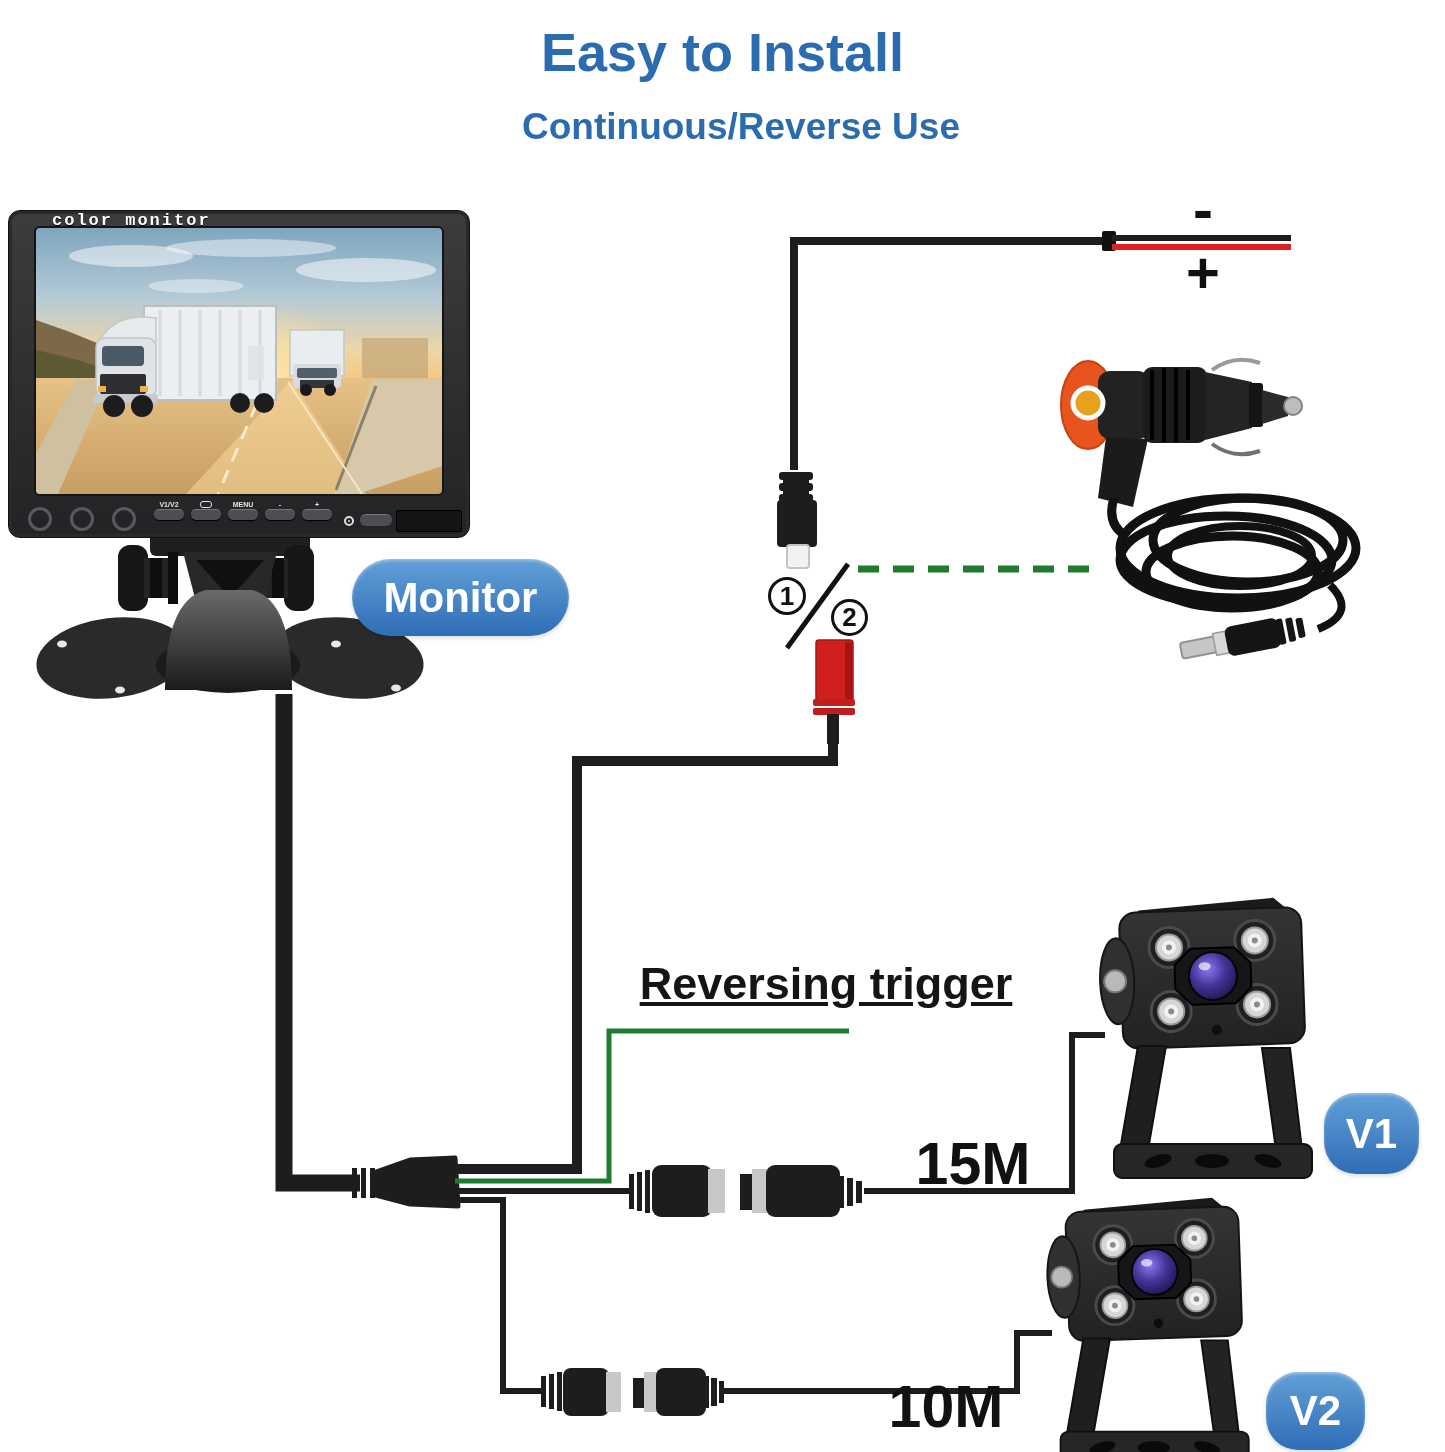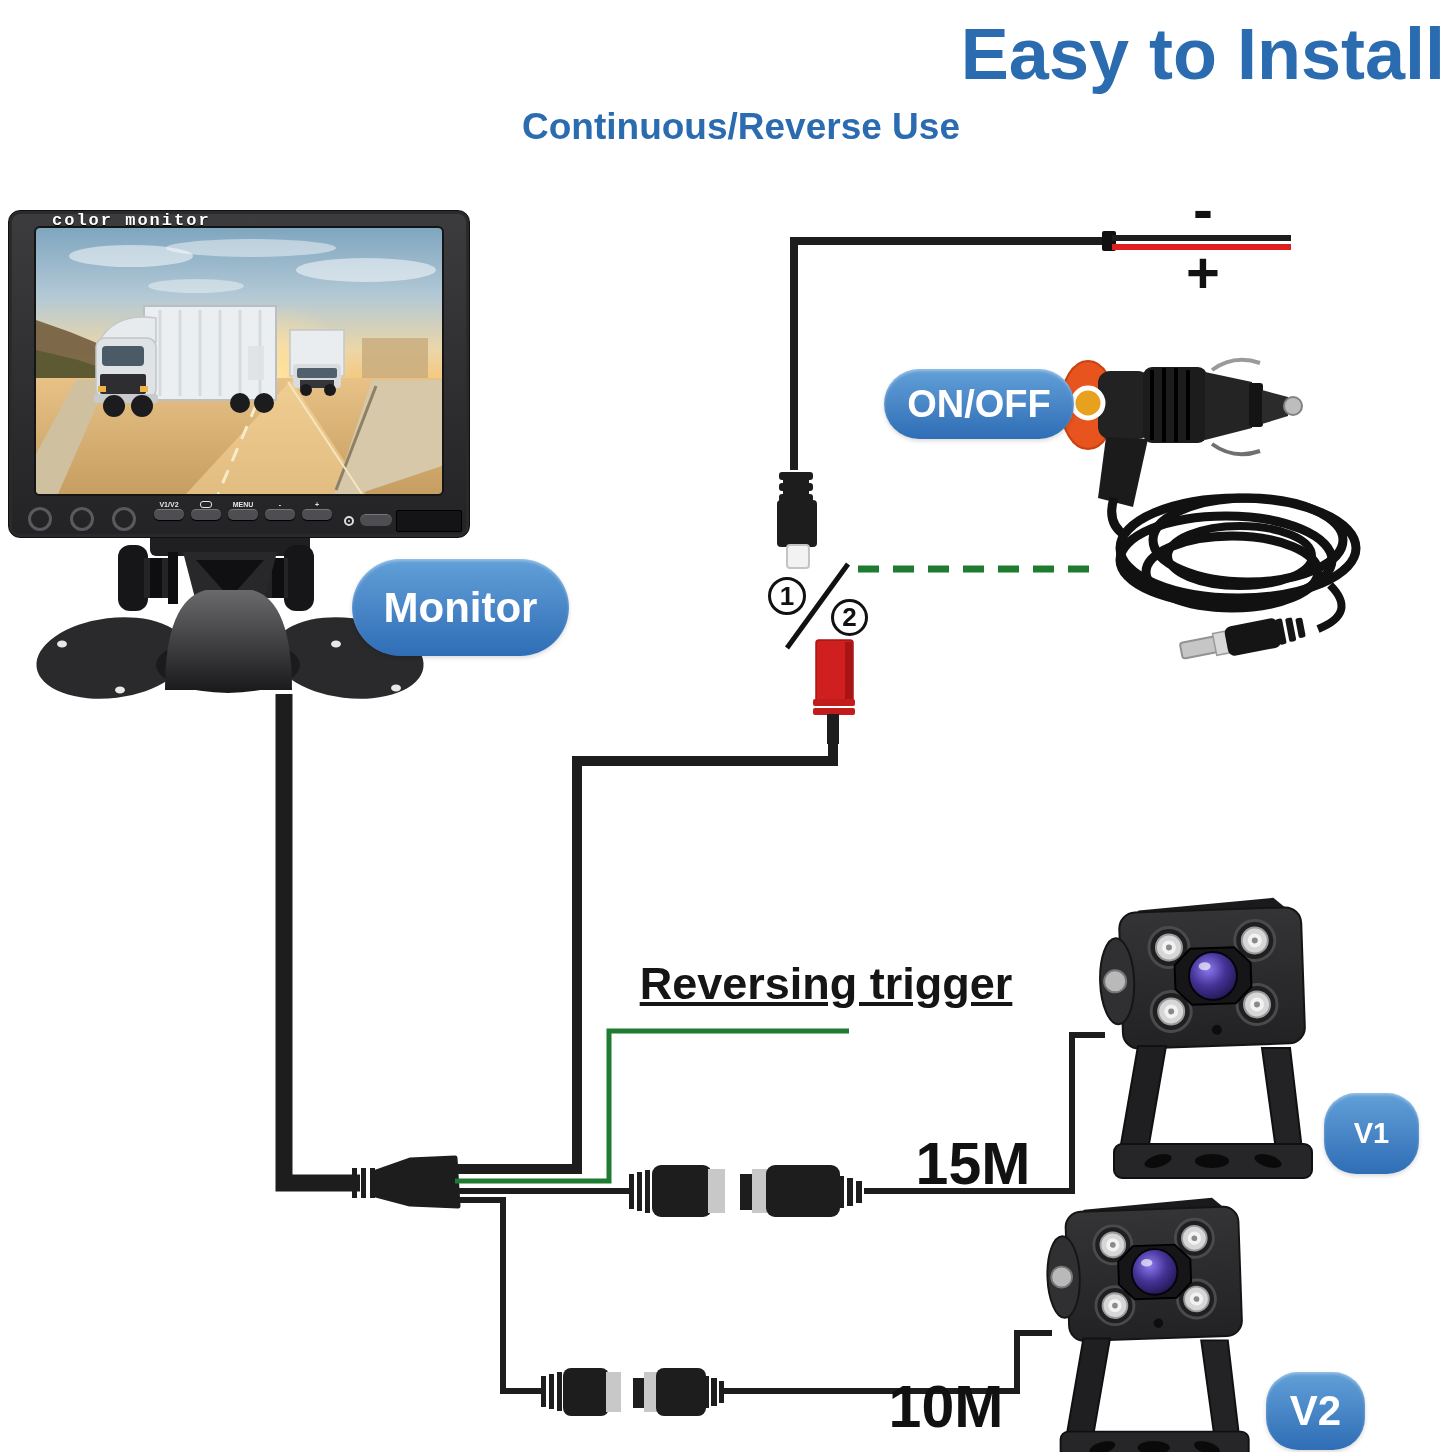--- a/index.html
+++ b/index.html
@@ -5,30 +5,30 @@
   :root{
     --accent-blue:#2b6cb0; --pill-top:#62a0d8; --pill-bottom:#2f6db6;
     --wire-green:#1e7b2f; --wire-red:#e01f1f; --wire-black:#1d1d1d;
     --connector-red:#cf1f1f; --plug-orange:#e8541e; --indicator-amber:#e8a11c;
   }
   *{margin:0;padding:0;box-sizing:border-box;}
   html,body{background:#fff;}
   body{font-family:"Liberation Sans",sans-serif;}
   .canvas{position:relative;width:1445px;height:1452px;background:#fff;overflow:hidden;margin:0 auto;}
   .abs{position:absolute;}
-  .title{top:13px;left:0;right:0;text-align:right;font-size:72px;font-weight:800;color:var(--accent-blue);letter-spacing:0px;}
+  .title{top:21px;left:0;right:0;text-align:center;font-size:54px;font-weight:800;color:var(--accent-blue);letter-spacing:0px;}
   .subtitle{top:106px;left:0;right:0;text-align:center;font-size:37px;font-weight:800;color:var(--accent-blue);padding-left:37px;}
   
   .pill{display:flex;align-items:center;justify-content:center;color:#fff;font-weight:800;
         background:linear-gradient(180deg,var(--pill-top),var(--pill-bottom));
         border-radius:999px;box-shadow:inset 0 2px 3px rgba(255,255,255,.35), 0 2px 4px rgba(0,0,0,.15);}
-  .pill-monitor{left:352px;top:559px;width:217px;height:97px;font-size:42px;}
+  .pill-monitor{left:352px;top:559px;width:217px;height:77px;font-size:42px;}
   .pill-onoff{left:884px;top:369px;width:190px;height:70px;font-size:38px;}
   .pill-cig{left:948px;top:649px;width:472px;height:77px;font-size:42px;}
-  .pill-v1{left:1324px;top:1093px;width:95px;height:81px;font-size:29px;border-radius:32px;}
+  .pill-v1{left:1324px;top:1093px;width:95px;height:81px;font-size:42px;border-radius:32px;}
   .pill-v2{left:1266px;top:1372px;width:99px;height:78px;font-size:42px;border-radius:32px;}
   
   .sign{font-weight:900;color:#111;text-align:center;line-height:1;}
   .minus-sign{left:1168px;top:180px;width:70px;font-size:60px;}
   .plus-sign{left:1168px;top:244px;width:70px;font-size:58px;}
   .trigger-label{left:620px;top:958px;width:412px;text-align:center;font-size:45px;font-weight:800;color:#151515;text-decoration:underline;}
   .len{font-size:59px;font-weight:800;color:#111;text-align:center;}
   .len-15m{left:903px;top:1130px;width:140px;}
   .len-10m{left:876px;top:1336px;width:140px;margin-top:37px;}
   .numcircle{width:38px;height:38px;border:3px solid #111;border-radius:50%;background:#fff;
@@ -392,21 +392,20 @@
           <div class="lbl">+</div>
           <div class="key"></div>
         </div>
     </div>
     <div class="power-glyph"></div>
     <div class="mbtn-single"></div>
     <div class="ir-window"></div>
   </div>
 
   <div class="abs pill pill-monitor">Monitor</div>
-  <div class="abs pill pill-onoff">ON/OFF</div>
   <div class="abs pill pill-v1">V1</div>
   <div class="abs pill pill-v2">V2</div>
 
   <div class="abs sign minus-sign">-</div>
   <div class="abs sign plus-sign">+</div>
 
   <div class="abs numcircle num1">1</div>
   <div class="abs numcircle num2">2</div>
 
   <div class="abs trigger-label">Reversing trigger</div>

